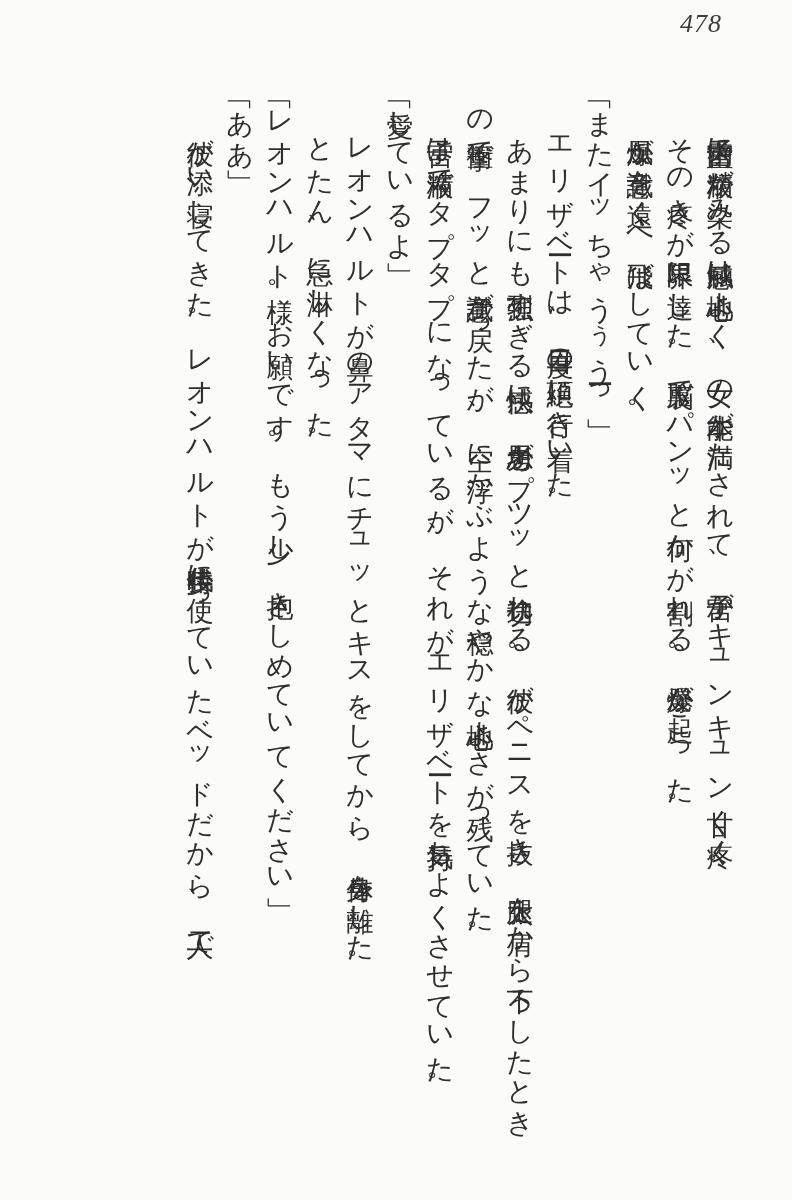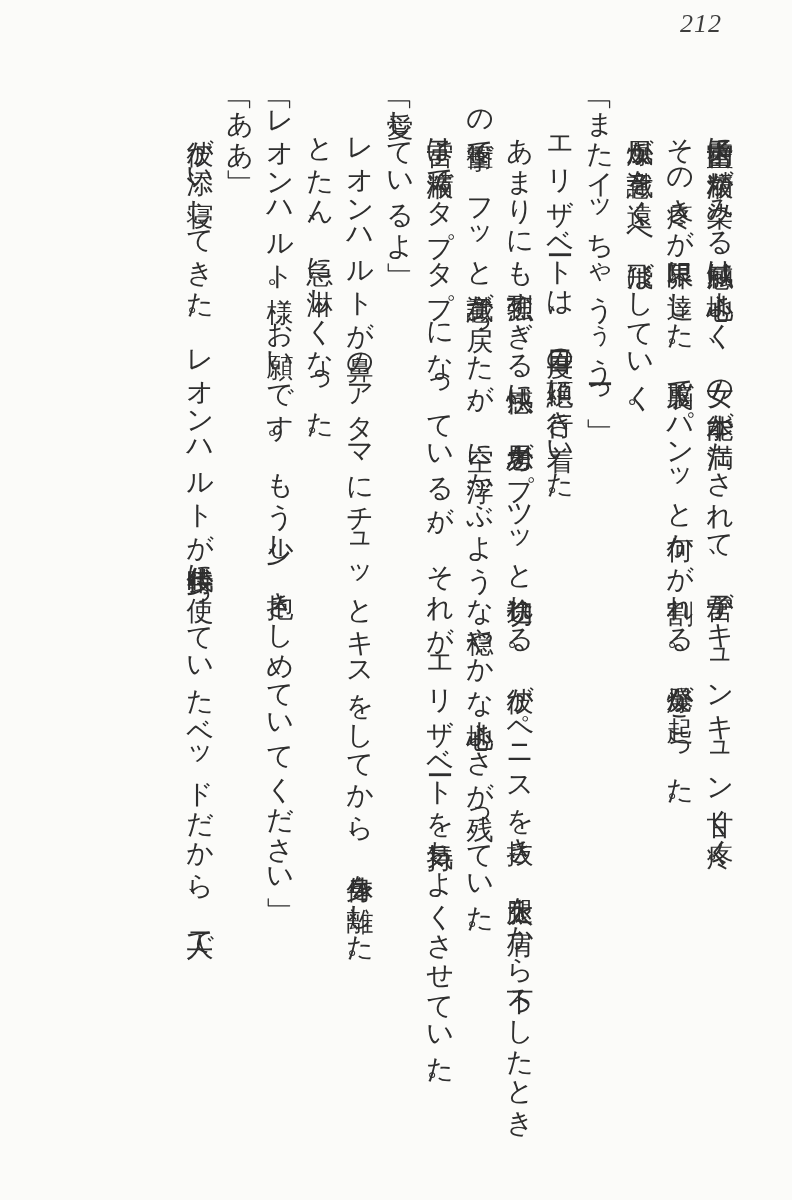--- a/index.html
+++ b/index.html
@@ -48,21 +48,21 @@
     text-indent: 1em; 
   }
   .text-block p.quote {
     text-indent: 0; 
   }
 </style>
 </head>
 <body>
 
 <div class="page">
-  <div class="page-number">212</div>
+  <div class="page-number">478</div>
 
   <div class="text-block">
     <p class="indent">子宮内壁に精液が染みる感触は心地よく、女の本能が満たされて、子宮がキュンキュン甘く疼く。</p>
     <p class="indent">その疼きが限界に達した。脳裏でパンッと何かが割れる。爆発が起こった。</p>
     <p class="indent">爆風が意識を遠くへ飛ばしていく。</p>
     <p class="quote">「またイッちゃうぅうーっ」</p>
     <p class="indent">エリザベートは、二度目の絶頂に行き着いた。</p>
     <p class="indent">あまりにも強烈すぎる快感に、思考力がプツッと途切れる。彼がペニスを抜き、太腿を肩から下ろしたときの衝撃で、フッと意識が戻ったが、空に浮かぶような穏やかな心地よさが残っていた。</p>
     <p class="indent">子宮は精液でタプタプになっているが、それがエリザベートを気持ちよくさせていた。</p>
     <p class="quote">「愛しているよ」</p>

